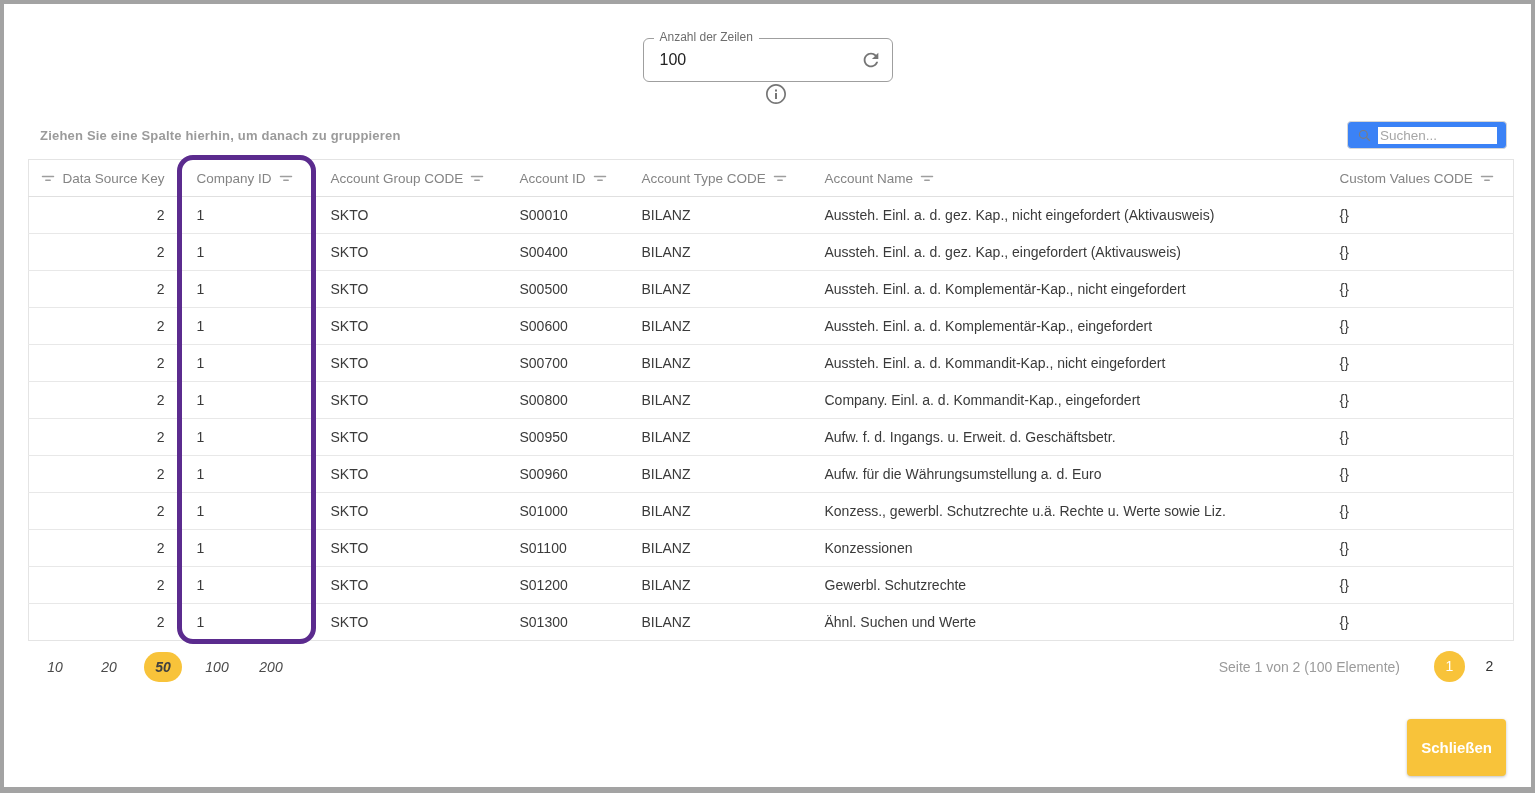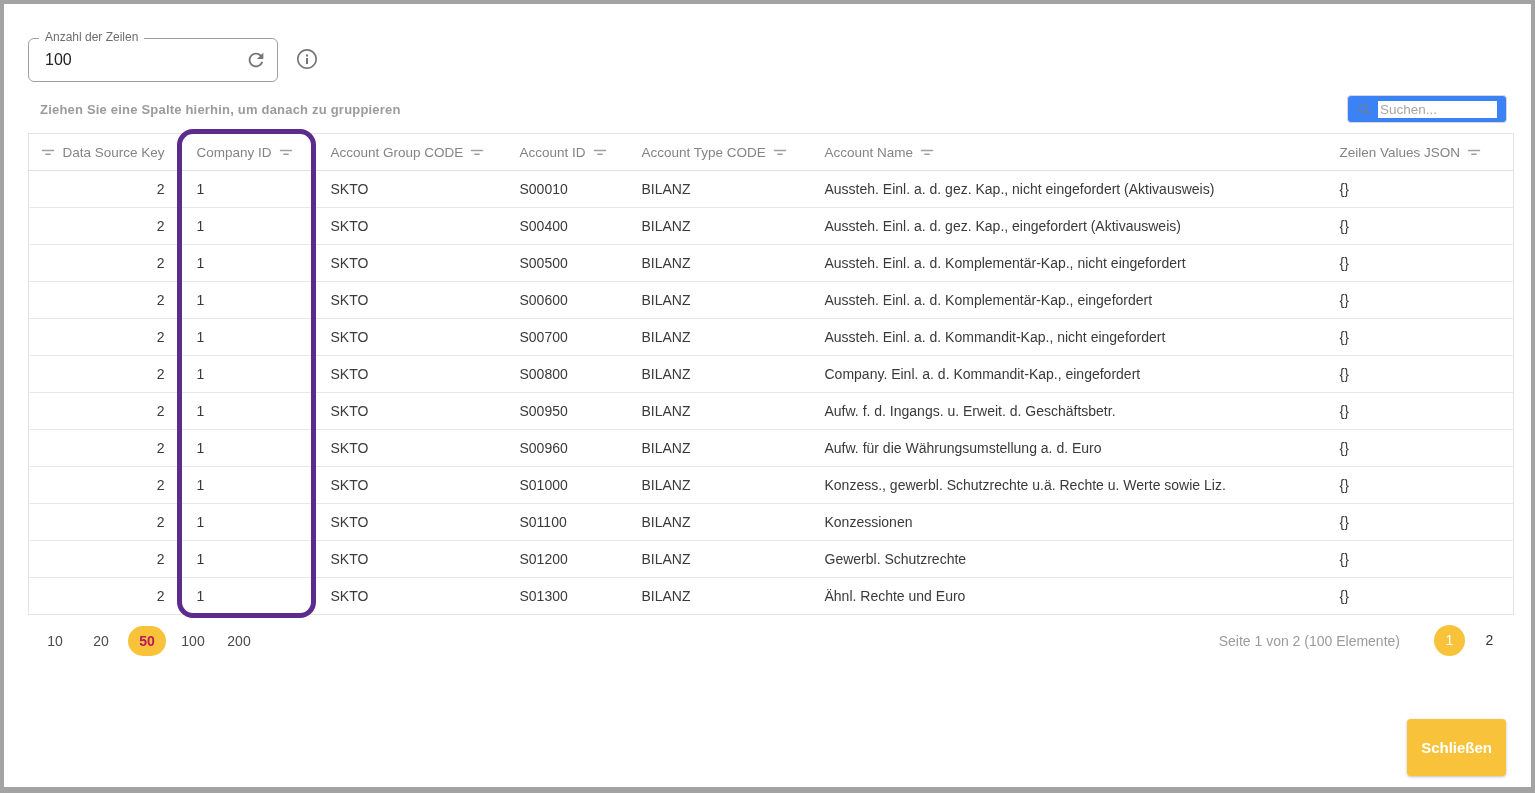--- a/index.html
+++ b/index.html
@@ -4,21 +4,21 @@
 <style>
   :root{ --accent:#F8C33A; --hl:#5B2B8E; }
   *{box-sizing:border-box;}
   html,body{margin:0;padding:0;background:#fff;}
   body{font-family:"Liberation Sans",sans-serif;}
   .window{position:relative;width:1535px;height:793px;border:4px solid #a3a3a3;border-bottom-width:6px;background:#fff;overflow:hidden;}
   .titlebar{height:55px;background:#f4f4f4;border-bottom:1px solid #d9d9d9;display:flex;align-items:center;padding:0 28px;}
   .title{font-size:18px;font-weight:700;color:#212121;letter-spacing:.2px;}
   .content{padding:0 24px;position:relative;}
 
-  .controls-row{margin-top:34px;display:flex;align-items:center;}
+  .controls-row{margin-top:34px;display:flex;align-items:center;flex-direction:column;}
   .outlined-field{position:relative;width:250px;height:44px;border:1px solid #9f9f9f;border-radius:6px;display:flex;align-items:center;background:#fff;}
   .field-label{position:absolute;top:-9px;left:10px;background:#fff;padding:0 6px;font-size:12px;color:#6d6d6d;}
   .field-input{border:none;outline:none;font-size:16px;color:#222;width:180px;margin-left:14px;background:transparent;font-family:inherit;}
   .refresh-btn{position:absolute;right:9px;top:10px;width:24px;height:24px;border:none;background:none;padding:0;cursor:pointer;}
   .info-btn{margin-left:16px;width:26px;height:26px;border:none;background:none;padding:0;cursor:pointer;}
 
   .hint-row{margin-top:13px;display:flex;justify-content:space-between;align-items:center;height:28px;gap:35px;}
   .group-hint{font-size:13px;font-weight:700;color:#9b9b9b;padding-left:12px;letter-spacing:.2px;}
   .search-box{display:flex;align-items:center;width:160px;height:28px;border:1px solid #d6d6d6;border-radius:4px;padding:0 9px;gap:6px;background:#3b82f6;}
   .search-input{border:none;outline:none;font-size:13.5px;width:100%;color:#444;font-family:inherit;}
@@ -31,23 +31,23 @@
   tbody td{border-top:1px solid #e8e8e8;font-size:14px;color:#3a3a3a;}
   tbody tr:first-child td{border-top:none;}
   td.num{text-align:right;}
   .th-inner{display:flex;align-items:center;gap:7px;}
   .th-inner.right{justify-content:flex-end;}
   .filter-icon{flex:0 0 auto;display:inline-flex;}
 
   .column-highlight{position:absolute;left:149px;top:-4px;width:139px;height:489px;border:5px solid var(--hl);border-radius:16px;pointer-events:none;}
 
   .pager-row{margin-top:10px;display:flex;justify-content:space-between;align-items:center;}
-  .page-sizes{display:flex;gap:8px;padding-left:8px;}
+  .page-sizes{display:flex;gap:16px;padding-left:8px;font-style:italic;}
   .size-item{min-width:38px;height:30px;line-height:30px;text-align:center;font-size:14px;color:#4a4a4a;border-radius:15px;cursor:pointer;}
-  .size-item.selected{background:var(--accent);color:#be185d;font-weight:700;}
+  .size-item.selected{background:var(--accent);color:#404040;font-weight:700;}
   .pager-right{display:flex;align-items:center;gap:26px;padding-right:2px;}
   .pager-info{font-size:14px;color:#9b9b9b;margin-right:8px;}
   .page-item{width:31px;height:31px;line-height:31px;text-align:center;border-radius:50%;font-size:14px;color:#333;cursor:pointer;}
   .page-item.current{background:var(--accent);color:#fff;}
 
   .close-btn{position:absolute;right:25px;bottom:11px;background:var(--accent);color:#fff;border:none;border-radius:4px;font-size:15px;font-weight:700;padding:20px 14px;font-family:inherit;box-shadow:0 1px 3px rgba(0,0,0,.25);cursor:pointer;}
 </style>
 </head>
 <body>
 
@@ -153,21 +153,21 @@
                   <span>Account Name</span>
                   <span class="filter-icon">
                     <svg width="14" height="13" viewBox="0 0 14 13">
                       <path d="M1.5 4.5h11M4.8 8.2h4.4" stroke="#9e9e9e" stroke-width="1.5" fill="none" stroke-linecap="round"></path>
                     </svg>
                   </span>
                 </div>
               </th>
               <th>
                 <div class="th-inner">
-                  <span>Zeilen Values JSON</span>
+                  <span>Custom Values CODE</span>
                   <span class="filter-icon">
                     <svg width="14" height="13" viewBox="0 0 14 13">
                       <path d="M1.5 4.5h11M4.8 8.2h4.4" stroke="#9e9e9e" stroke-width="1.5" fill="none" stroke-linecap="round"></path>
                     </svg>
                   </span>
                 </div>
               </th>
             </tr>
           </thead>
         <tbody id="grid-body">
@@ -269,21 +269,21 @@
               <td>BILANZ</td>
               <td>Gewerbl. Schutzrechte</td>
               <td>{}</td>
             </tr>
             <tr>
               <td class="num">2</td>
               <td>1</td>
               <td>SKTO</td>
               <td>S01300</td>
               <td>BILANZ</td>
-              <td>Ähnl. Rechte und Euro</td>
+              <td>Ähnl. Suchen und Werte</td>
               <td>{}</td>
             </tr>
           </tbody>
       </table>
       <div class="column-highlight"></div>
     </div>
 
     <div class="pager-row">
       <div class="page-sizes" id="page-sizes">
           <span class="size-item">10</span>

